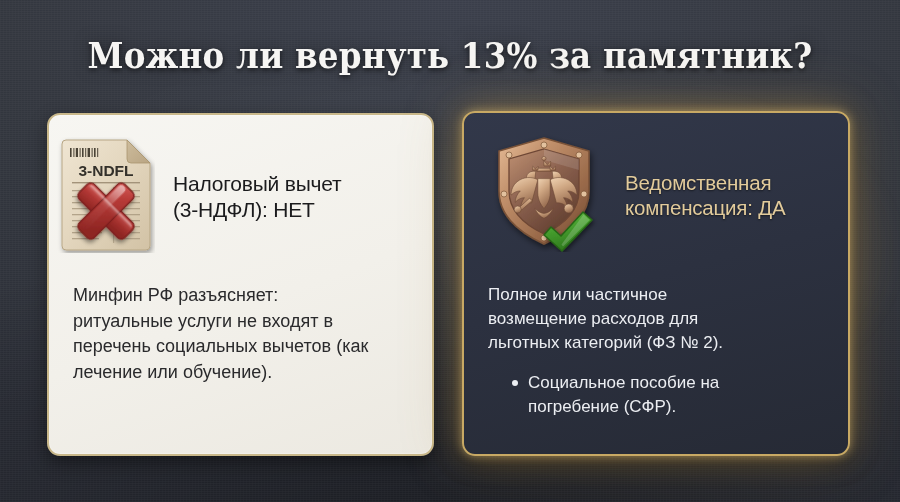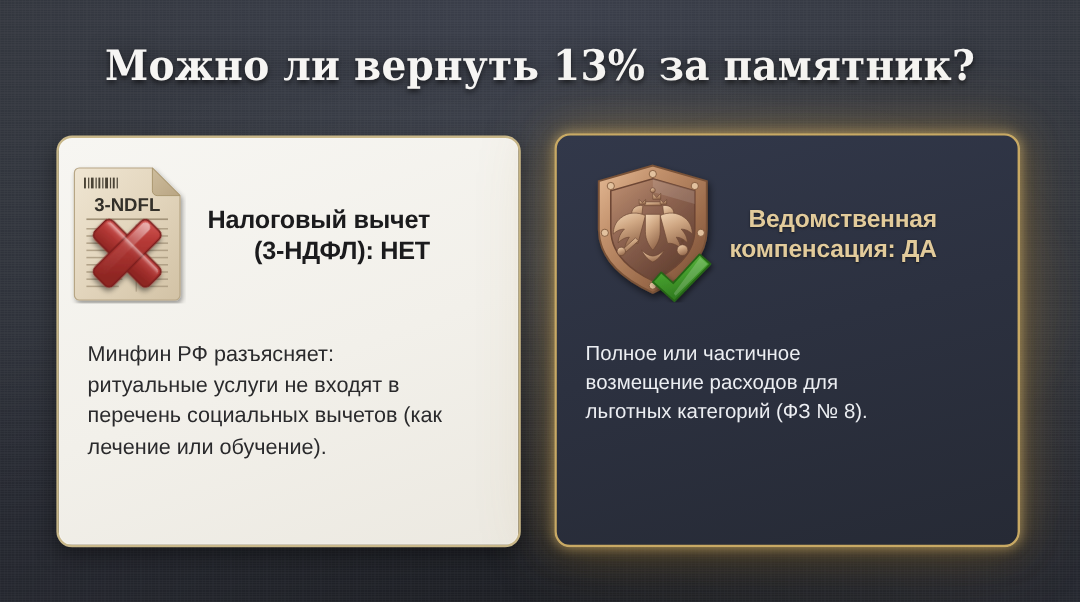--- a/index.html
+++ b/index.html
@@ -86,33 +86,32 @@
     position: absolute;
     display: flex;
     align-items: center;
   }
   .head-left  { left: 8px; top: 22px; width: 340px; height: 120px; }
   .head-right { left: 24px; top: 20px; width: 344px; height: 124px; }
 
   .icon-box { flex: 0 0 auto; position: relative; }
 
   .head-title {
-    font-weight: bold;
+    font-weight: normal;
     line-height: 1.22;
     white-space: pre-line;
-    text-align: right;
   }
   .head-title-left {
     margin-left: 18px;
     font-size: 21px;
     color: #1b1b1d;
     letter-spacing: -0.2px;
   }
   .head-title-right {
-    margin-left: 8px;
+    margin-left: 25px;
     font-size: 20.5px;
     color: #e2cb9b;
     letter-spacing: -0.2px;
     text-shadow: 0 1px 2px rgba(0,0,0,.55);
   }
 
   
   .body-text {
     position: absolute;
     line-height: 1.42;
@@ -350,17 +349,21 @@
           </g>
         </svg>
       </div>
 
       <div class="head-title head-title-right">Ведомственная
 компенсация: ДА</div>
     </div>
 
     <div class="body-text body-right">Полное или частичное
 возмещение расходов для
-льготных категорий (ФЗ № 8).</div>
-
+льготных категорий (ФЗ № 2).</div>
+
+    <ul class="bullet-list">
+      <li>Социальное пособие на
+погребение (СФР).</li>
+    </ul>
   </div>
 
 </div>
 
 </body></html>

